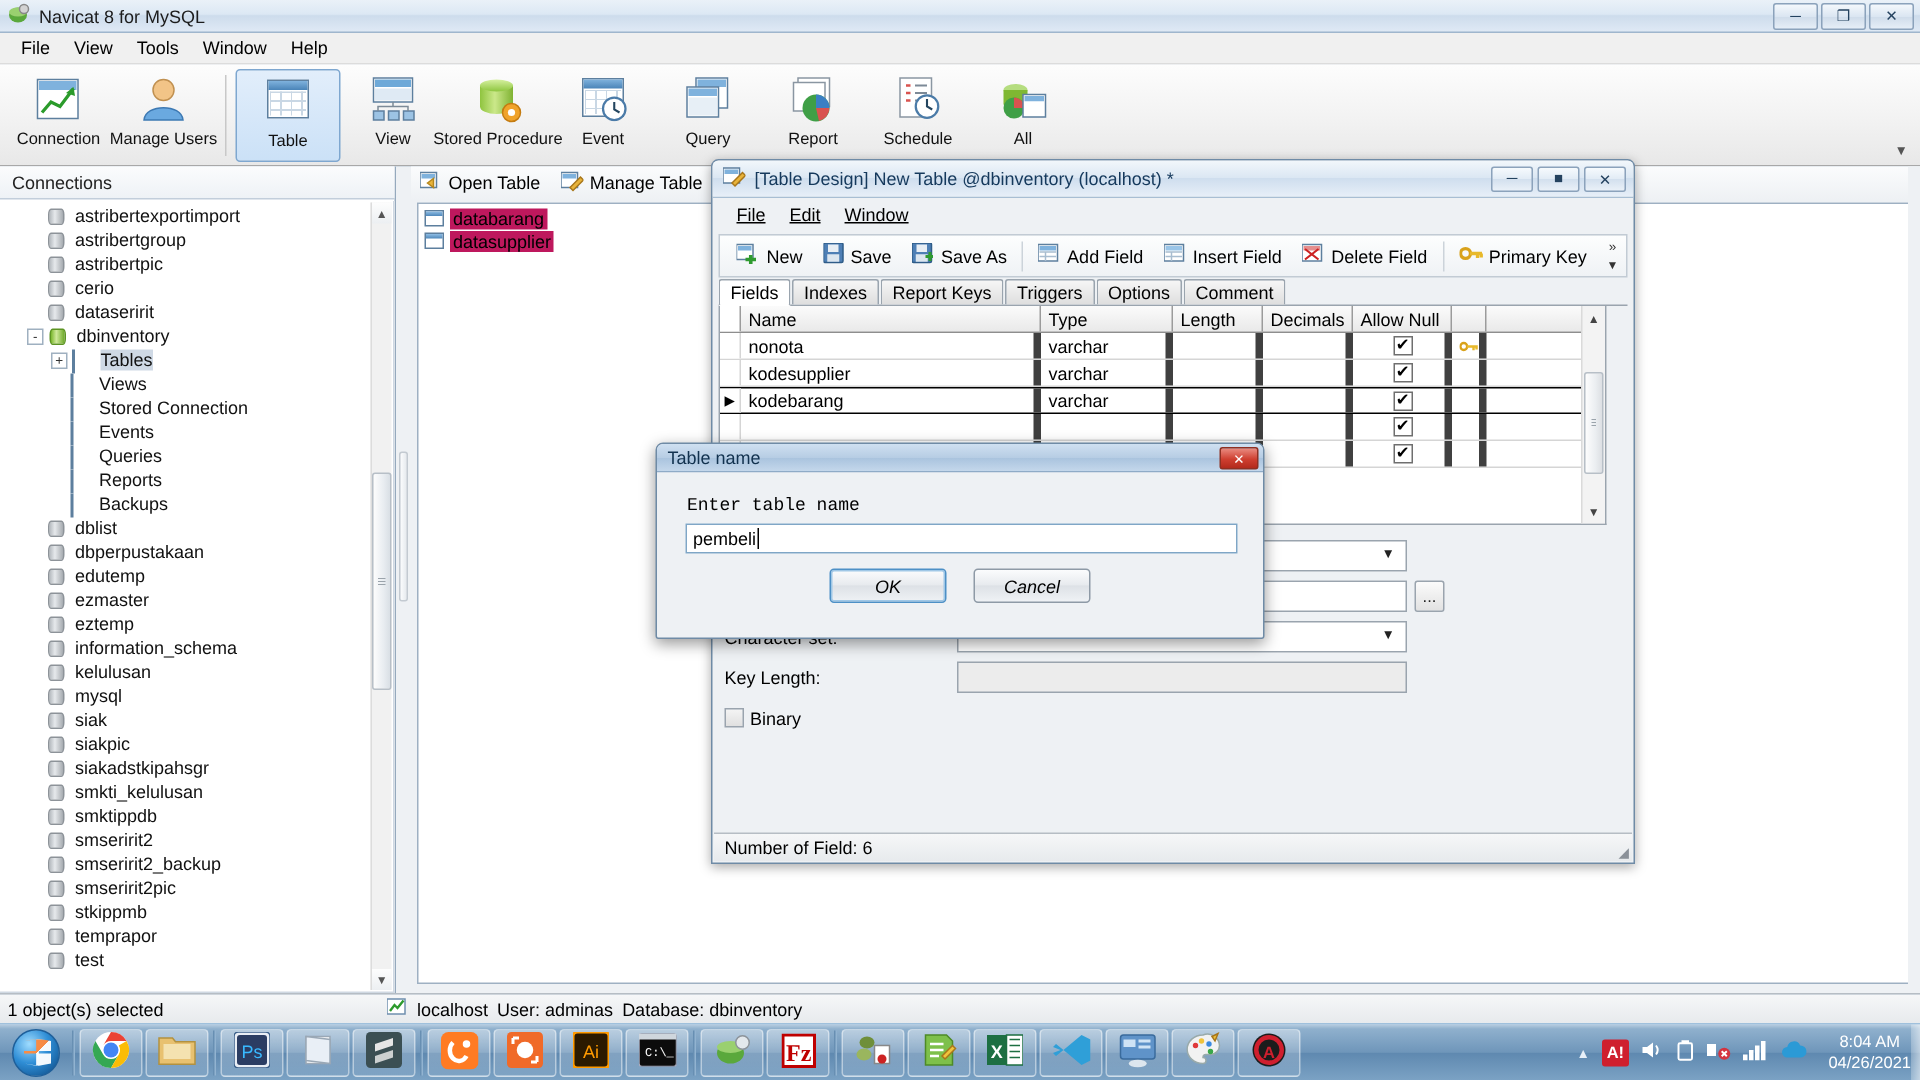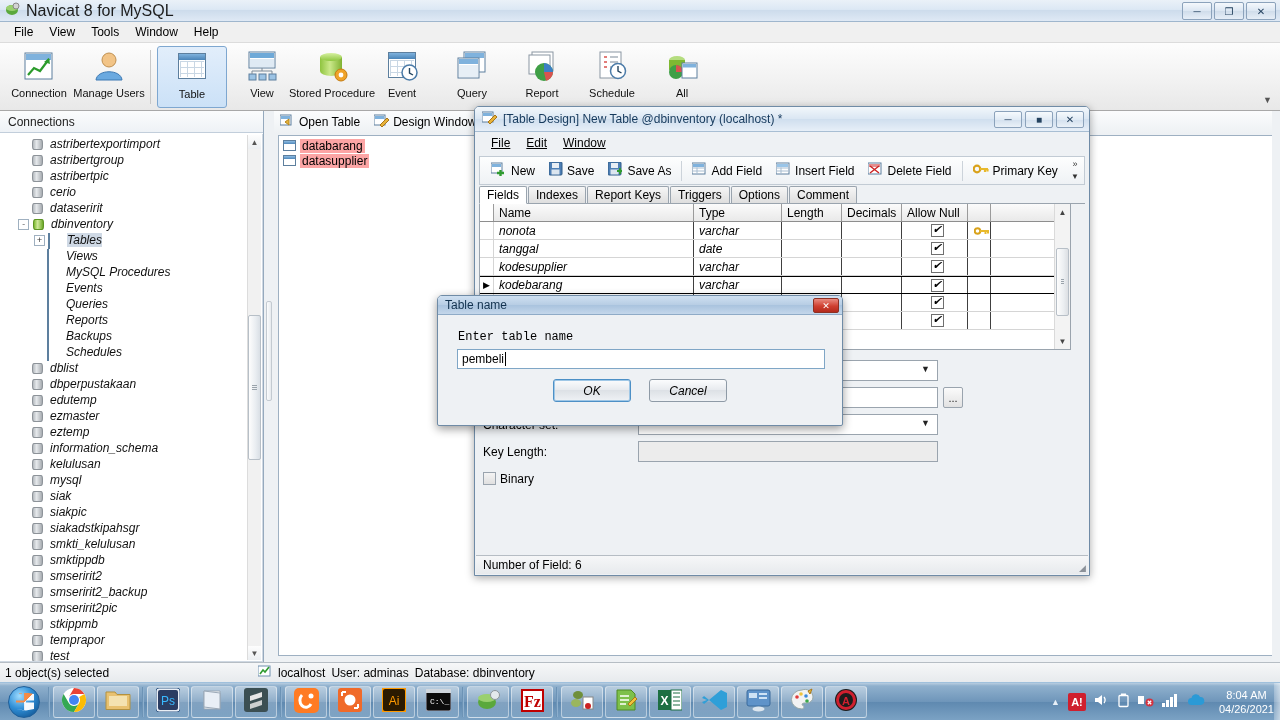--- a/index.html
+++ b/index.html
@@ -14,21 +14,21 @@
   .app { position:relative; width:1280px; height:720px; }
 
   
   .win-title {
     position:absolute; left:0; top:0; width:1280px; height:22px;
     background:linear-gradient(to bottom,#eaf1f8 0%,#dce8f4 45%,#cddcec 50%,#dfe9f5 100%);
     border-bottom:1px solid #9fb6cd;
     display:flex; align-items:center;
   }
   .win-title .ic { margin-left:5px; margin-right:6px; }
-  .win-title .t { font-size:16px; color:#1c1c1c; }
+  .win-title .t { font-size:12px; color:#1c1c1c; }
   .wbtns { position:absolute; right:4px; top:2px; display:flex; gap:2px; }
   .wbtn {
     width:30px; height:18px; border:1px solid #8ba2bb; border-radius:2px;
     background:linear-gradient(to bottom,#f4f8fc,#dbe6f2 50%,#cfdcea 51%,#e6eef7);
     display:flex; align-items:center; justify-content:center;
     font-size:10px; color:#24425f;
   }
   .wbtn:last-child { }
 
   .menubar {
@@ -76,21 +76,21 @@
   
   .content { position:absolute; left:0; top:111px; width:1280px; height:551px; background:#b9cbdd; }
 
   .sidebar { position:absolute; left:0; top:0; width:264px; height:551px;
      background:#fff; border-right:1px solid #95a9bd; }
   .sb-head { height:22px; background:linear-gradient(to bottom,#fbfcfd,#eef2f6);
      border-bottom:1px solid #c2cedb; display:flex; align-items:center; padding-left:8px;
      font-size:12px; color:#222; }
   .sb-body { position:absolute; left:0; top:23px; right:0; bottom:0; overflow:hidden;
      background:#fff; border:1px solid #cfd8e2; border-top:none; border-left:none;}
-  .tree { position:absolute; left:0; top:0; width:248px; padding-top:2px;font-style:italic; }
+  .tree { position:absolute; left:0; top:0; width:248px; padding-top:2px; }
   .node { height:16px; display:flex; align-items:center; font-size:12px; color:#111;
      padding-left:0px; white-space:nowrap; }
   .node .ind { display:inline-block; }
   .node .exp { width:11px; height:11px; border:1px solid #9fb0c0; background:#fff;
      display:inline-flex; align-items:center; justify-content:center;
      font-size:9px; line-height:9px; color:#333; margin-right:3px; flex:none;}
   .node .dots { width:13px; flex:none; }
   .node .ico { width:15px; height:13px; position:relative; margin-right:4px; flex:none; }
   .node .lbl { }
   .node.sel .lbl { background:#cfd9e5; }
@@ -120,21 +120,21 @@
 
   
   .tpane { position:absolute; left:274px; top:0; right:0; bottom:0; background:#eef1f4; }
   .tpane-tb { height:22px; display:flex; align-items:center; padding-left:6px; gap:14px;
      background:linear-gradient(to bottom,#fbfcfd,#eef1f4); }
   .tpane-tb .itm { display:flex; align-items:center; font-size:12px; gap:4px; }
   .tpane-body { position:absolute; left:4px; top:24px; right:6px; bottom:6px; background:#fff;
      border:1px solid #9eb0c2; }
   .tlist-item { height:15px; display:flex; align-items:center; gap:4px; padding-left:4px;
      font-size:12px; }
-  .tlist-item .lbl { background:#fca5a5; padding:0 2px; }
+  .tlist-item .lbl { background:#be185d; padding:0 2px; }
 
   .statusbar { position:absolute; left:0; top:662px; width:1280px; height:20px;
      background:linear-gradient(to bottom,#f6f7f8,#e7eaed); border-top:1px solid #b6bdc4;
      display:flex; align-items:center; font-size:12px; }
   .statusbar .s1 { width:254px; padding-left:5px; }
   .statusbar .s2 { display:flex; align-items:center; gap:6px; padding-left:4px; }
 
   
   .child {
     position:absolute; left:474px; top:106px; width:616px; height:470px;
@@ -169,21 +169,21 @@
      background:linear-gradient(to bottom,#f6f6f6,#dedede); border-radius:2px 2px 0 0; }
   .tab.act { background:#fff; height:18px; border-bottom:1px solid #fff; position:relative; top:1px;
      font-weight:normal; }
 
   .grid { position:absolute; left:4px; top:97px; width:592px; height:146px;
      background:#fff; border:1px solid #9aa4ae; border-top:none; overflow:hidden; }
   .grid-hdr { display:flex; height:18px; background:linear-gradient(to bottom,#fbfbfb,#e9e9e9);
      border-bottom:1px solid #8e8e8e; font-size:12px; }
   .grid-hdr .gh { border-right:1px solid #9b9b9b; padding-left:5px; display:flex; align-items:center; }
   .grow { display:flex; height:18px; font-size:12px; border-bottom:1px solid #d5d5d5; }
-  .grow .gc { border-right:1px solid #404040; padding-left:5px; display:flex; align-items:center;font-style:italic; }
+  .grow .gc { border-right:5px solid #404040; padding-left:5px; display:flex; align-items:center; }
   .grow.cur { border-top:1px solid #000; border-bottom:1px solid #000; }
   .gmark { width:14px; border-right:1px solid #d5d5d5; display:flex; align-items:center;
      justify-content:center; background:#fff; font-size:9px; }
   .cb { width:13px; height:13px; border:1px solid #6f6f6f; background:#fff; position:relative; }
   .cb:after { content:"✔"; position:absolute; left:1px; top:-2px; font-size:11px; color:#000; }
   .grid-vs { position:absolute; right:0; top:0; bottom:0; width:16px; background:#f3f3f3;
      border-left:1px solid #dadada; }
   .grid-vs .a { height:16px; display:flex; align-items:center; justify-content:center;
      font-size:8px; color:#444; }
   .grid-vs .a.b { position:absolute; bottom:0; left:0; right:0; }
@@ -477,21 +477,21 @@
             <div class="node">
               <span class="ind" style="width:34px"></span>
               <span class="dots"></span>
               <span class="ico"><span class="mini"></span></span>
               <span class="lbl">Views</span>
             </div>
             <div class="node">
               <span class="ind" style="width:34px"></span>
               <span class="dots"></span>
               <span class="ico"><span class="mini"></span></span>
-              <span class="lbl">MySQL Procedures</span>
+              <span class="lbl">Stored Connection</span>
             </div>
             <div class="node">
               <span class="ind" style="width:34px"></span>
               <span class="dots"></span>
               <span class="ico"><span class="mini"></span></span>
               <span class="lbl">Events</span>
             </div>
             <div class="node">
               <span class="ind" style="width:34px"></span>
               <span class="dots"></span>
@@ -502,26 +502,20 @@
               <span class="ind" style="width:34px"></span>
               <span class="dots"></span>
               <span class="ico"><span class="mini"></span></span>
               <span class="lbl">Reports</span>
             </div>
             <div class="node">
               <span class="ind" style="width:34px"></span>
               <span class="dots"></span>
               <span class="ico"><span class="mini"></span></span>
               <span class="lbl">Backups</span>
-            </div>
-            <div class="node">
-              <span class="ind" style="width:34px"></span>
-              <span class="dots"></span>
-              <span class="ico"><span class="mini"></span></span>
-              <span class="lbl">Schedules</span>
             </div>
             <div class="node">
               <span class="ind" style="width:18px"></span>
               <span class="dots"></span>
               <span class="ico"><span class="db-ico"><i></i></span></span>
               <span class="lbl">dblist</span>
             </div>
             <div class="node">
               <span class="ind" style="width:18px"></span>
               <span class="dots"></span>
@@ -656,21 +650,21 @@
           <span>Open Table</span>
         </div>
         <div class="itm">
           <span>
             <svg width="15" height="14" viewBox="0 0 15 14">
               <rect x="0" y="1" width="11" height="10" fill="#fff" stroke="#5d7f9e"></rect>
               <rect x="1" y="2" width="9" height="3" fill="#7fb2dd"></rect>
               <path d="M6 11 l7 -7 2 2 l-7 7 z" fill="#e8b33a" stroke="#a8761a"></path>
             </svg>
           </span>
-          <span>Design Window</span>
+          <span>Manage Table</span>
         </div>
         <div class="itm">
           <span>
             <svg width="15" height="14" viewBox="0 0 15 14">
               <rect x="0" y="1" width="11" height="10" fill="#fff" stroke="#5d7f9e"></rect>
               <rect x="1" y="2" width="9" height="3" fill="#7fb2dd"></rect>
               <path d="M8 8 h6 M11 5 v6" stroke="#2f9b2f" stroke-width="2.4"></path>
             </svg>
           </span>
           <span>New Table</span>
@@ -836,31 +830,20 @@
             </div>
             <div class="gc" style="width:23px;justify-content:center">
               <svg width="16" height="12" viewBox="0 0 16 12">
                 <circle cx="3.5" cy="6" r="2.8" fill="none" stroke="#d9a21b" stroke-width="2"></circle>
                 <path d="M6 6 h9 M11.5 6 v3 M14 6 v2.4" stroke="#e8b92b" stroke-width="2"></path>
               </svg>
             </div>
           </div>
           <div class="grow">
             <div class="gmark"></div>
-            <div class="gc" style="width:200px">tanggal</div>
-            <div class="gc" style="width:88px">date</div>
-            <div class="gc" style="width:60px"></div>
-            <div class="gc" style="width:60px"></div>
-            <div class="gc" style="width:66px;justify-content:center">
-              <span class="cb"></span>
-            </div>
-            <div class="gc" style="width:23px;justify-content:center"></div>
-          </div>
-          <div class="grow">
-            <div class="gmark"></div>
             <div class="gc" style="width:200px">kodesupplier</div>
             <div class="gc" style="width:88px">varchar</div>
             <div class="gc" style="width:60px"></div>
             <div class="gc" style="width:60px"></div>
             <div class="gc" style="width:66px;justify-content:center">
               <span class="cb"></span>
             </div>
             <div class="gc" style="width:23px;justify-content:center"></div>
           </div>
           <div class="grow cur">

